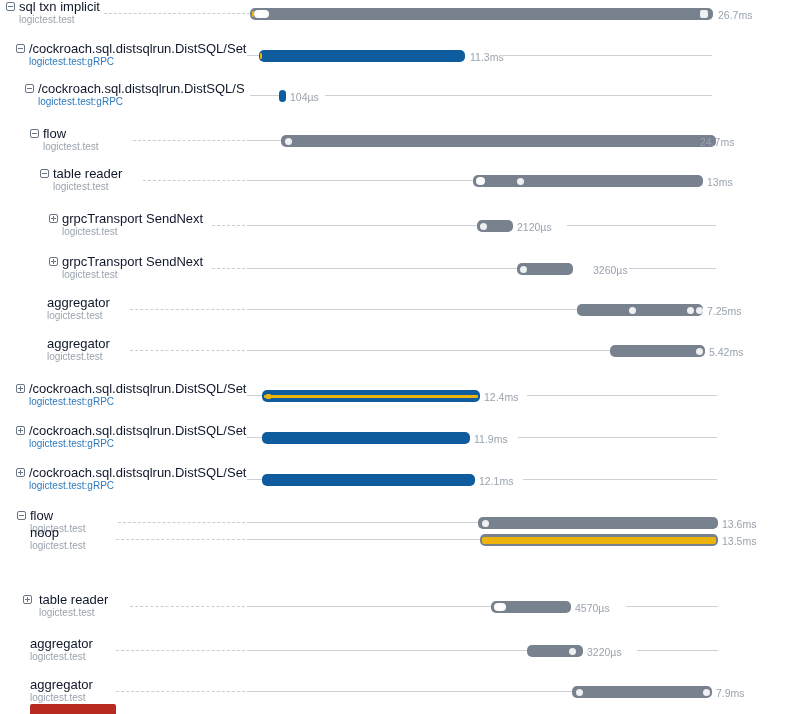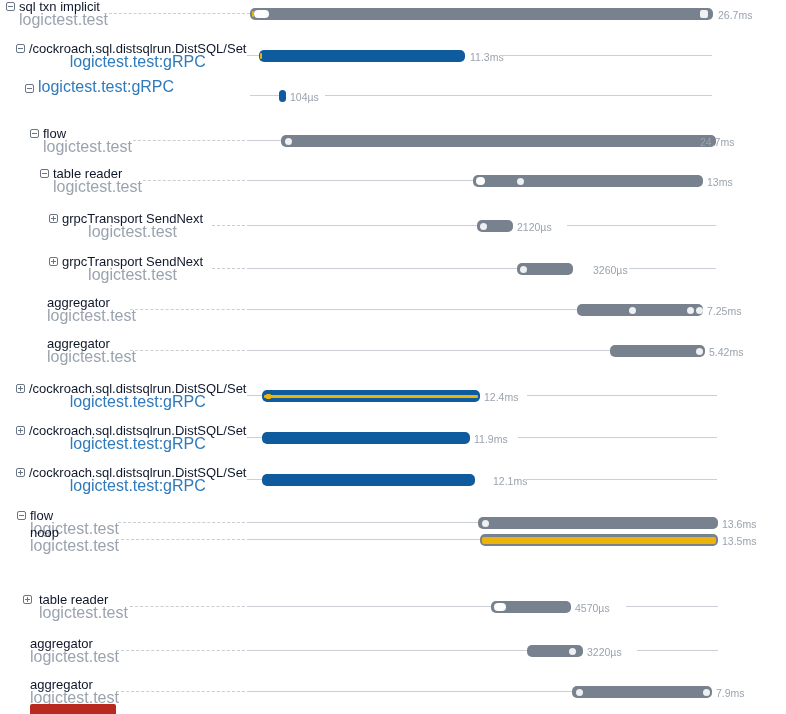--- a/index.html
+++ b/index.html
@@ -6,21 +6,21 @@
   #canvas{
     position:relative;width:786px;height:714px;overflow:hidden;background:#ffffff;
     font-family:"Liberation Sans","DejaVu Sans",sans-serif;
   }
   .row{position:absolute;left:0;width:786px;height:42px;}
   .expander{position:absolute;top:9px;width:9px;height:9px;border:1px solid #6a7585;border-radius:2px;box-sizing:border-box;}
   .expander::before{content:"";position:absolute;left:1px;top:3px;width:5px;height:1px;background:#6a7585;}
   .expander.plus::after{content:"";position:absolute;left:3px;top:1px;width:1px;height:5px;background:#6a7585;}
   .lbl{position:absolute;top:6px;}
   .main{font-size:13px;line-height:15px;color:#0f172a;white-space:nowrap;}
-  .sub{font-size:16px;line-height:12px;color:#9aa3ae;white-space:nowrap;text-align:center;}
+  .sub{font-size:10px;line-height:12px;color:#9aa3ae;white-space:nowrap;}
   .sub.blue{color:#2e7abc;}
   .dashline{position:absolute;top:20px;height:0;border-top:1px dashed #c9ced4;}
   .tline{position:absolute;top:20px;height:1px;background:#ccd0d6;}
   .bar{position:absolute;top:15px;height:12px;border-radius:5px;}
   .bar.gray{background:#78828e;}
   .bar.blue{background:#0e5c9e;}
   .stripe{position:absolute;left:2px;right:2px;top:4.5px;height:3px;background:#ecb40a;border-radius:1px;}
   .noop-inner{position:absolute;left:2px;right:2px;top:2.5px;height:7px;background:#ecb40a;border-radius:2px;}
   .m-circle{position:absolute;top:2.5px;width:7px;height:7px;border-radius:50%;background:#eef0f2;}
   .m-pill{position:absolute;top:2px;height:8px;border-radius:4px;background:#fdfdfd;}
@@ -60,20 +60,21 @@
     <div class="bar blue" style="left:259px;width:206px">
       <div class="m-ytick" style="left:1px"></div>
     </div>
     <div class="dur" style="left:470px">11.3ms</div>
     <div class="tline" style="left:500px;width:212px"></div>
   </div>
 
   <div class="row" style="top:75px">
     <div class="expander" style="left:25px"></div>
     <div class="lbl" style="left:38px">
+      <div class="main">/cockroach.sql.distsqlrun.DistSQL/S</div>
       <div class="sub blue">logictest.test:gRPC</div>
     </div>
     <div class="tline" style="left:250px;width:29px"></div>
     <div class="bar blue" style="left:279px;width:7px"></div>
     <div class="dur" style="left:290px">104µs</div>
     <div class="tline" style="left:325px;width:387px"></div>
   </div>
 
   <div class="row" style="top:120px">
     <div class="expander" style="left:30px"></div>
@@ -190,21 +191,21 @@
   </div>
 
   <div class="row" style="top:459px">
     <div class="expander plus" style="left:16px"></div>
     <div class="lbl" style="left:29px">
       <div class="main">/cockroach.sql.distsqlrun.DistSQL/Set</div>
       <div class="sub blue">logictest.test:gRPC</div>
     </div>
     <div class="tline" style="left:247px;width:15px"></div>
     <div class="bar blue" style="left:262px;width:213px"></div>
-    <div class="dur" style="left:493px">12.1ms</div>
+    <div class="dur" style="left:479px">12.1ms</div>
     <div class="tline" style="left:523px;width:194px"></div>
   </div>
 
   <div class="row" style="top:502px">
     <div class="expander" style="left:17px"></div>
     <div class="lbl" style="left:30px">
       <div class="main">flow</div>
       <div class="sub">logictest.test</div>
     </div>
     <div class="dashline" style="left:118px;width:132px"></div>

